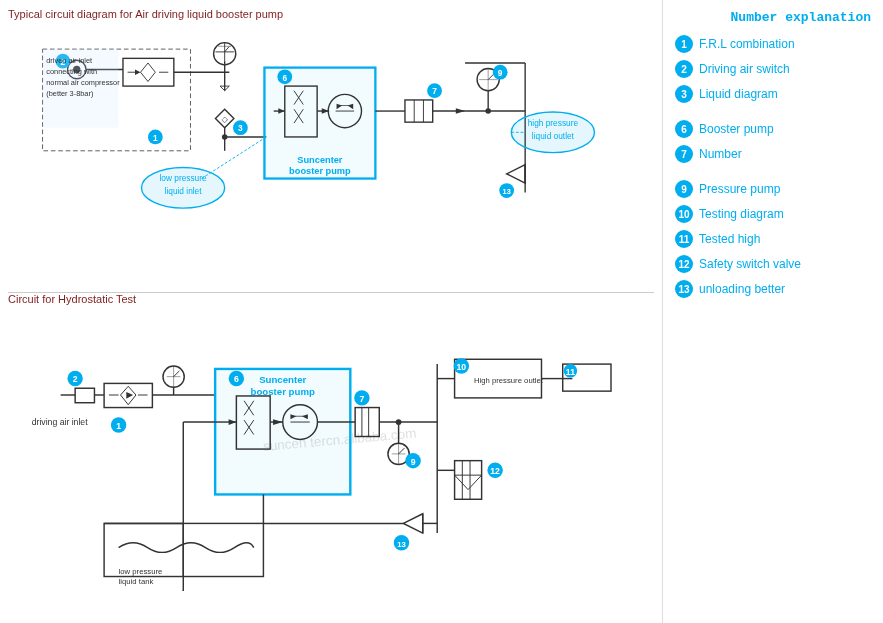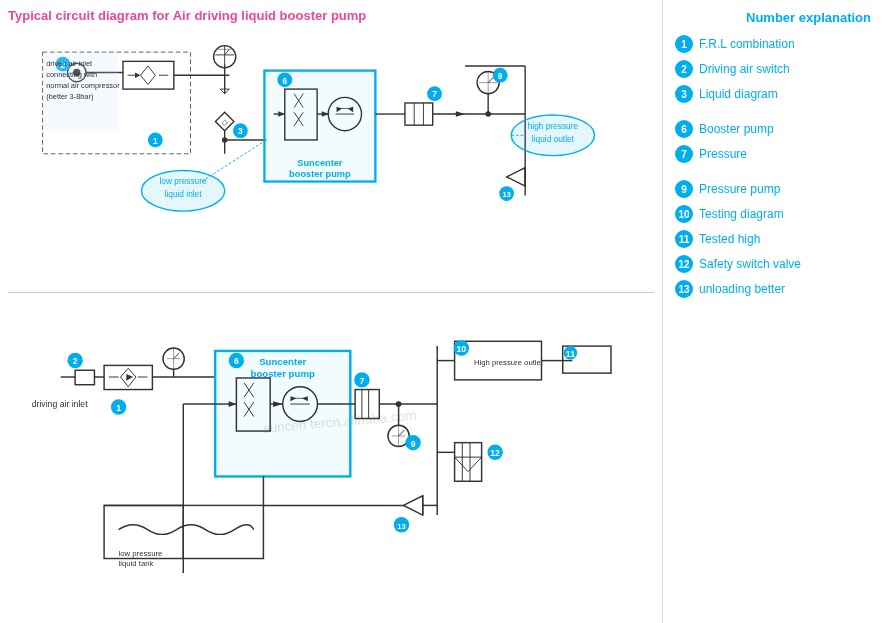--- a/index.html
+++ b/index.html
@@ -26,23 +26,23 @@
     }
 
     .right-panel {
       width: 220px;
       padding: 10px 12px;
       background: #fff;
     }
 
     
     .section-title {
-      color: #ec4899;
-      font-weight: bold;
-      font-size: 13px;
+      color: #7f1d1d;
+      font-weight: normal;
+      font-size: 11px;
       margin-bottom: 6px;
     }
 
     .top-diagram {
       border: none;
       position: relative;
       height: 285px;
       border-bottom: 1px solid #ccc;
     }
 
@@ -51,20 +51,21 @@
       height: 310px;
     }
 
     
     .right-title {
       color: #00aeef;
       font-weight: bold;
       font-size: 13px;
       text-align: right;
       margin-bottom: 10px;
+      font-family: Liberation Mono, monospace;
     }
 
     .number-item {
       display: flex;
       align-items: center;
       margin-bottom: 7px;
       gap: 6px;
     }
 
     .num-circle {
@@ -221,20 +222,21 @@
 
         <rect x="8" y="25" width="82" height="85" fill="rgba(200,230,255,0.2)" stroke="none"></rect>
         <text x="12" y="40" font-size="8" fill="#333">driven air inlet</text>
         <text x="12" y="52" font-size="8" fill="#333">connecting with</text>
         <text x="12" y="64" font-size="8" fill="#333">normal air compressor</text>
         <text x="12" y="76" font-size="8" fill="#333">(better 3-8bar)</text>
       </svg>
     </div>
 
     <div class="bottom-diagram">
+      <div class="section-title">Circuit for Hydrostatic Test</div>
       
       <svg viewBox="0 0 640 290" style="width:100%;height:280px;">
 
         <text x="250" y="145" font-size="14" fill="#ccc" opacity="0.6" transform="rotate(-5, 250, 145)">suncen tercn.alibaba.com</text>
 
         <rect x="55" y="80" width="20" height="15" fill="none" stroke="#333" stroke-width="1.5"></rect>
         <line x1="55" y1="87" x2="40" y2="87" stroke="#333" stroke-width="1.5"></line>
         <line x1="75" y1="87" x2="85" y2="87" stroke="#333" stroke-width="1.5"></line>
 
         <circle cx="55" cy="70" r="8" fill="#00aeef"></circle>
@@ -373,21 +375,21 @@
     </div>
 
     <div class="spacer"></div>
 
     <div class="number-item">
       <div class="num-circle">6</div>
       <span class="num-label">Booster pump</span>
     </div>
     <div class="number-item">
       <div class="num-circle">7</div>
-      <span class="num-label">Pressure</span>
+      <span class="num-label">Number</span>
     </div>
 
     <div class="spacer"></div>
 
     <div class="number-item">
       <div class="num-circle">9</div>
       <span class="num-label">Pressure pump</span>
     </div>
     <div class="number-item">
       <div class="num-circle">10</div>

